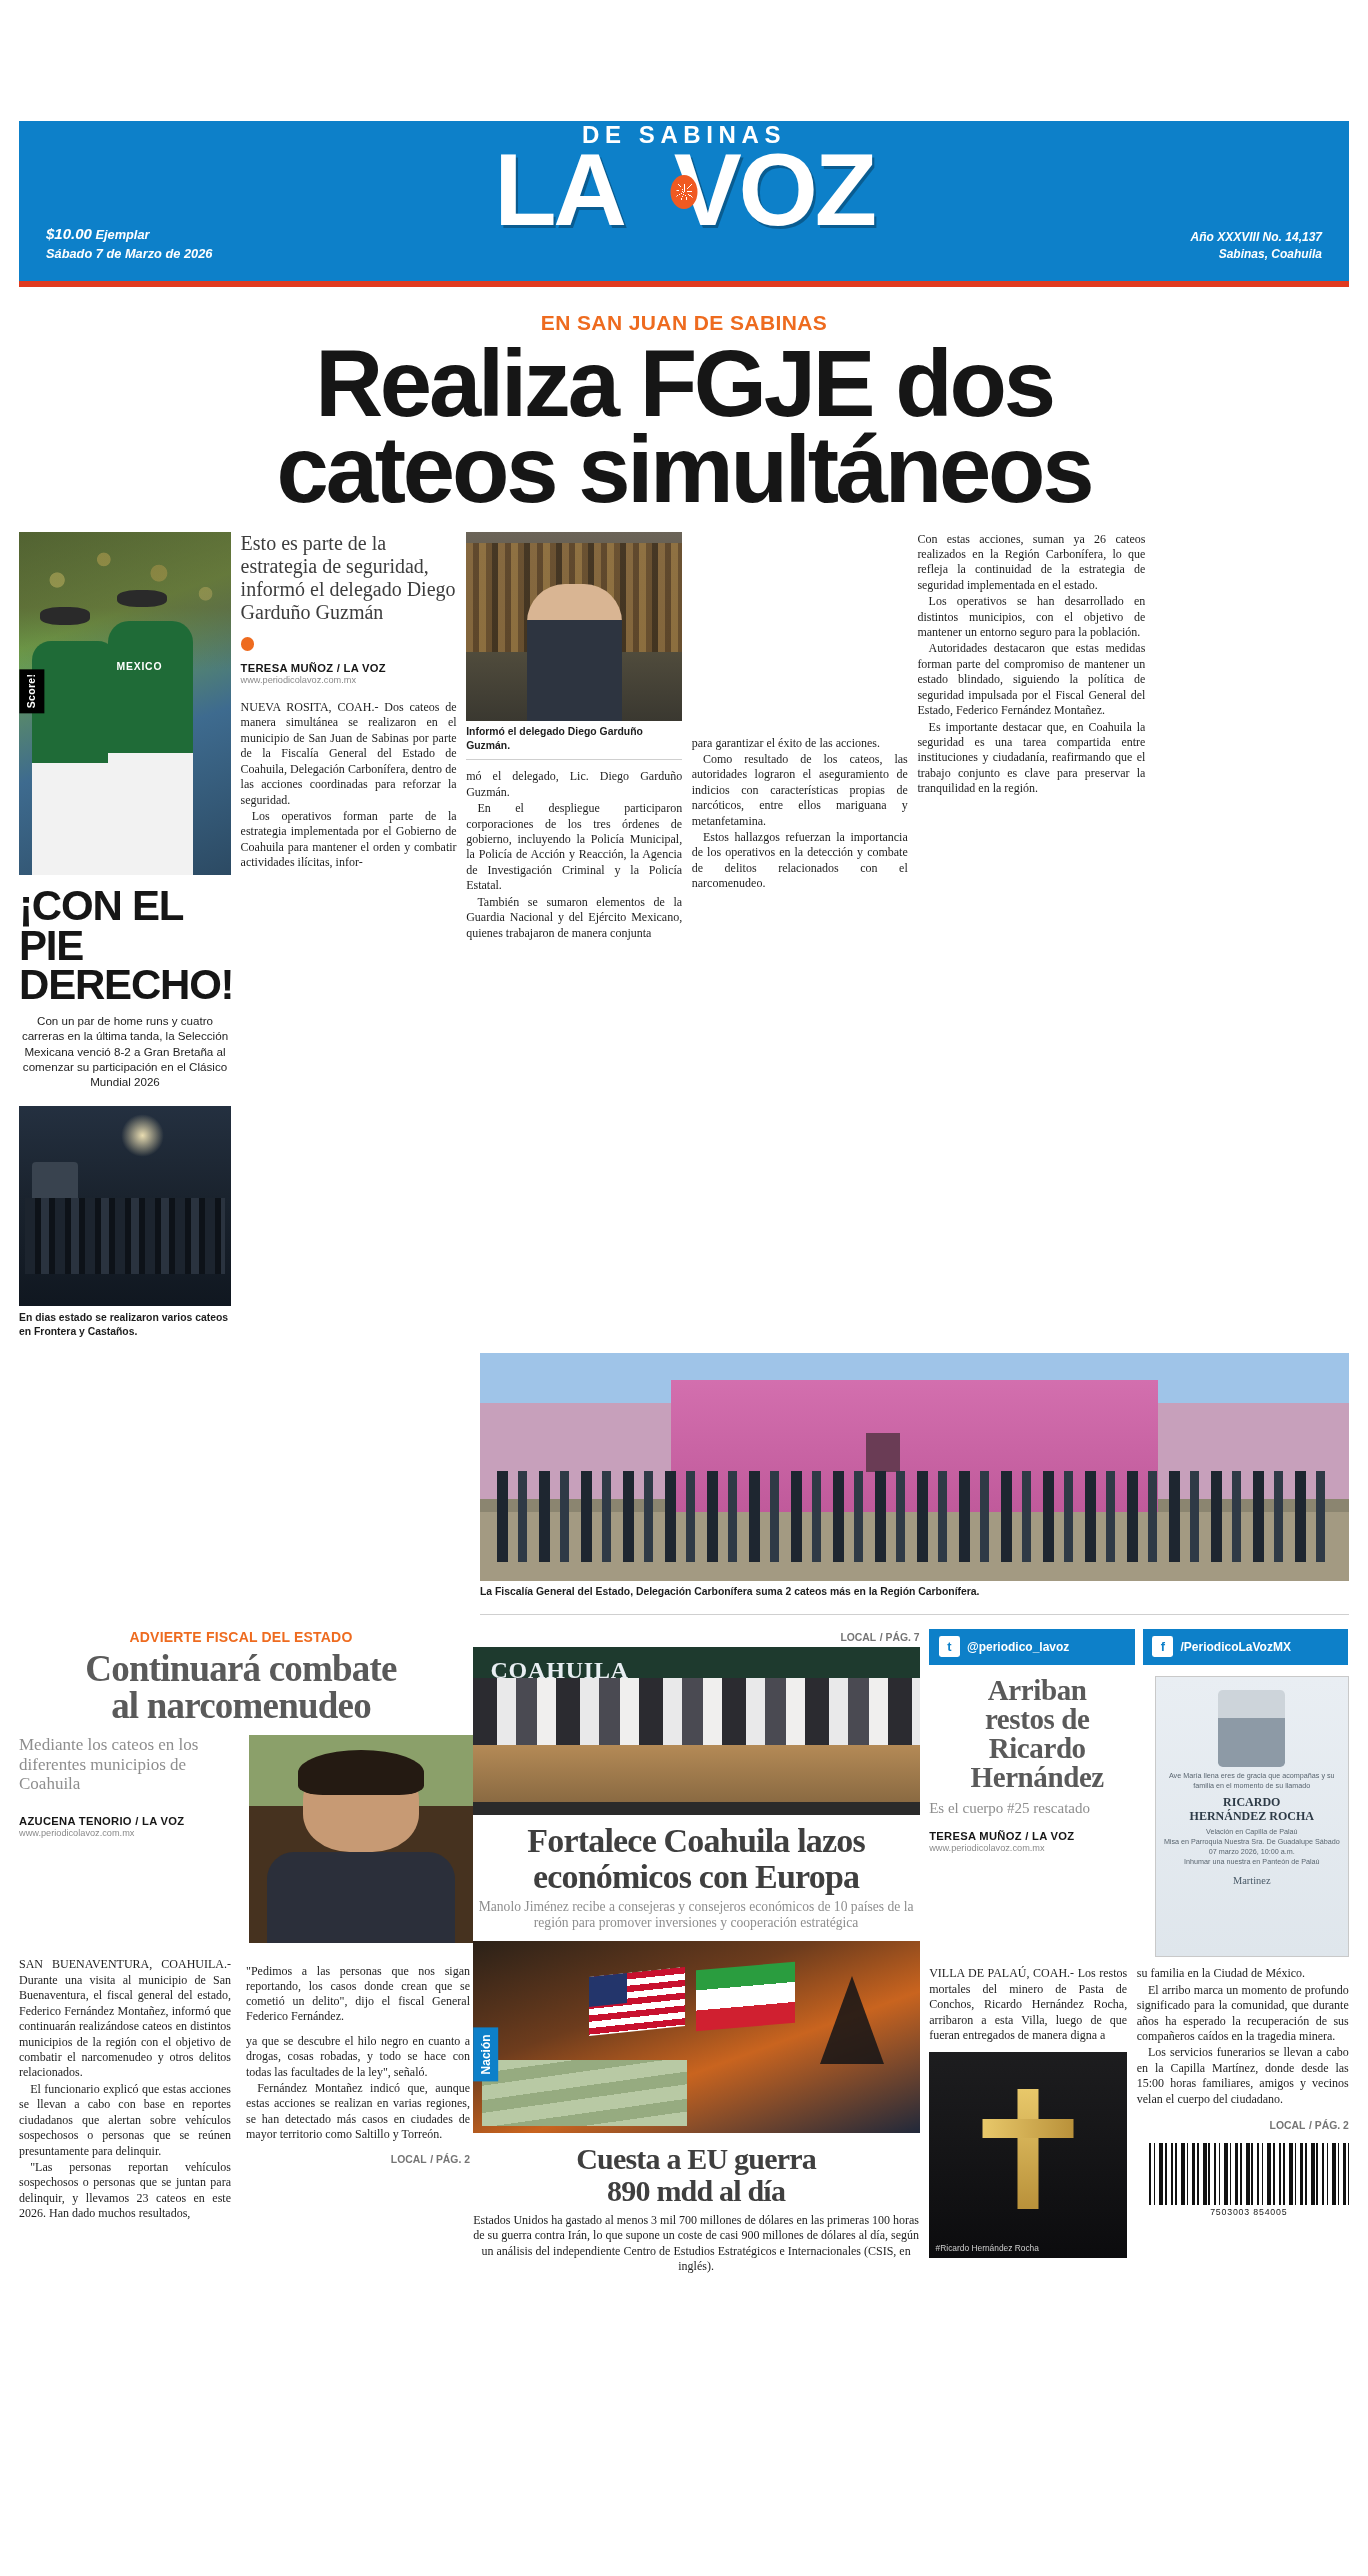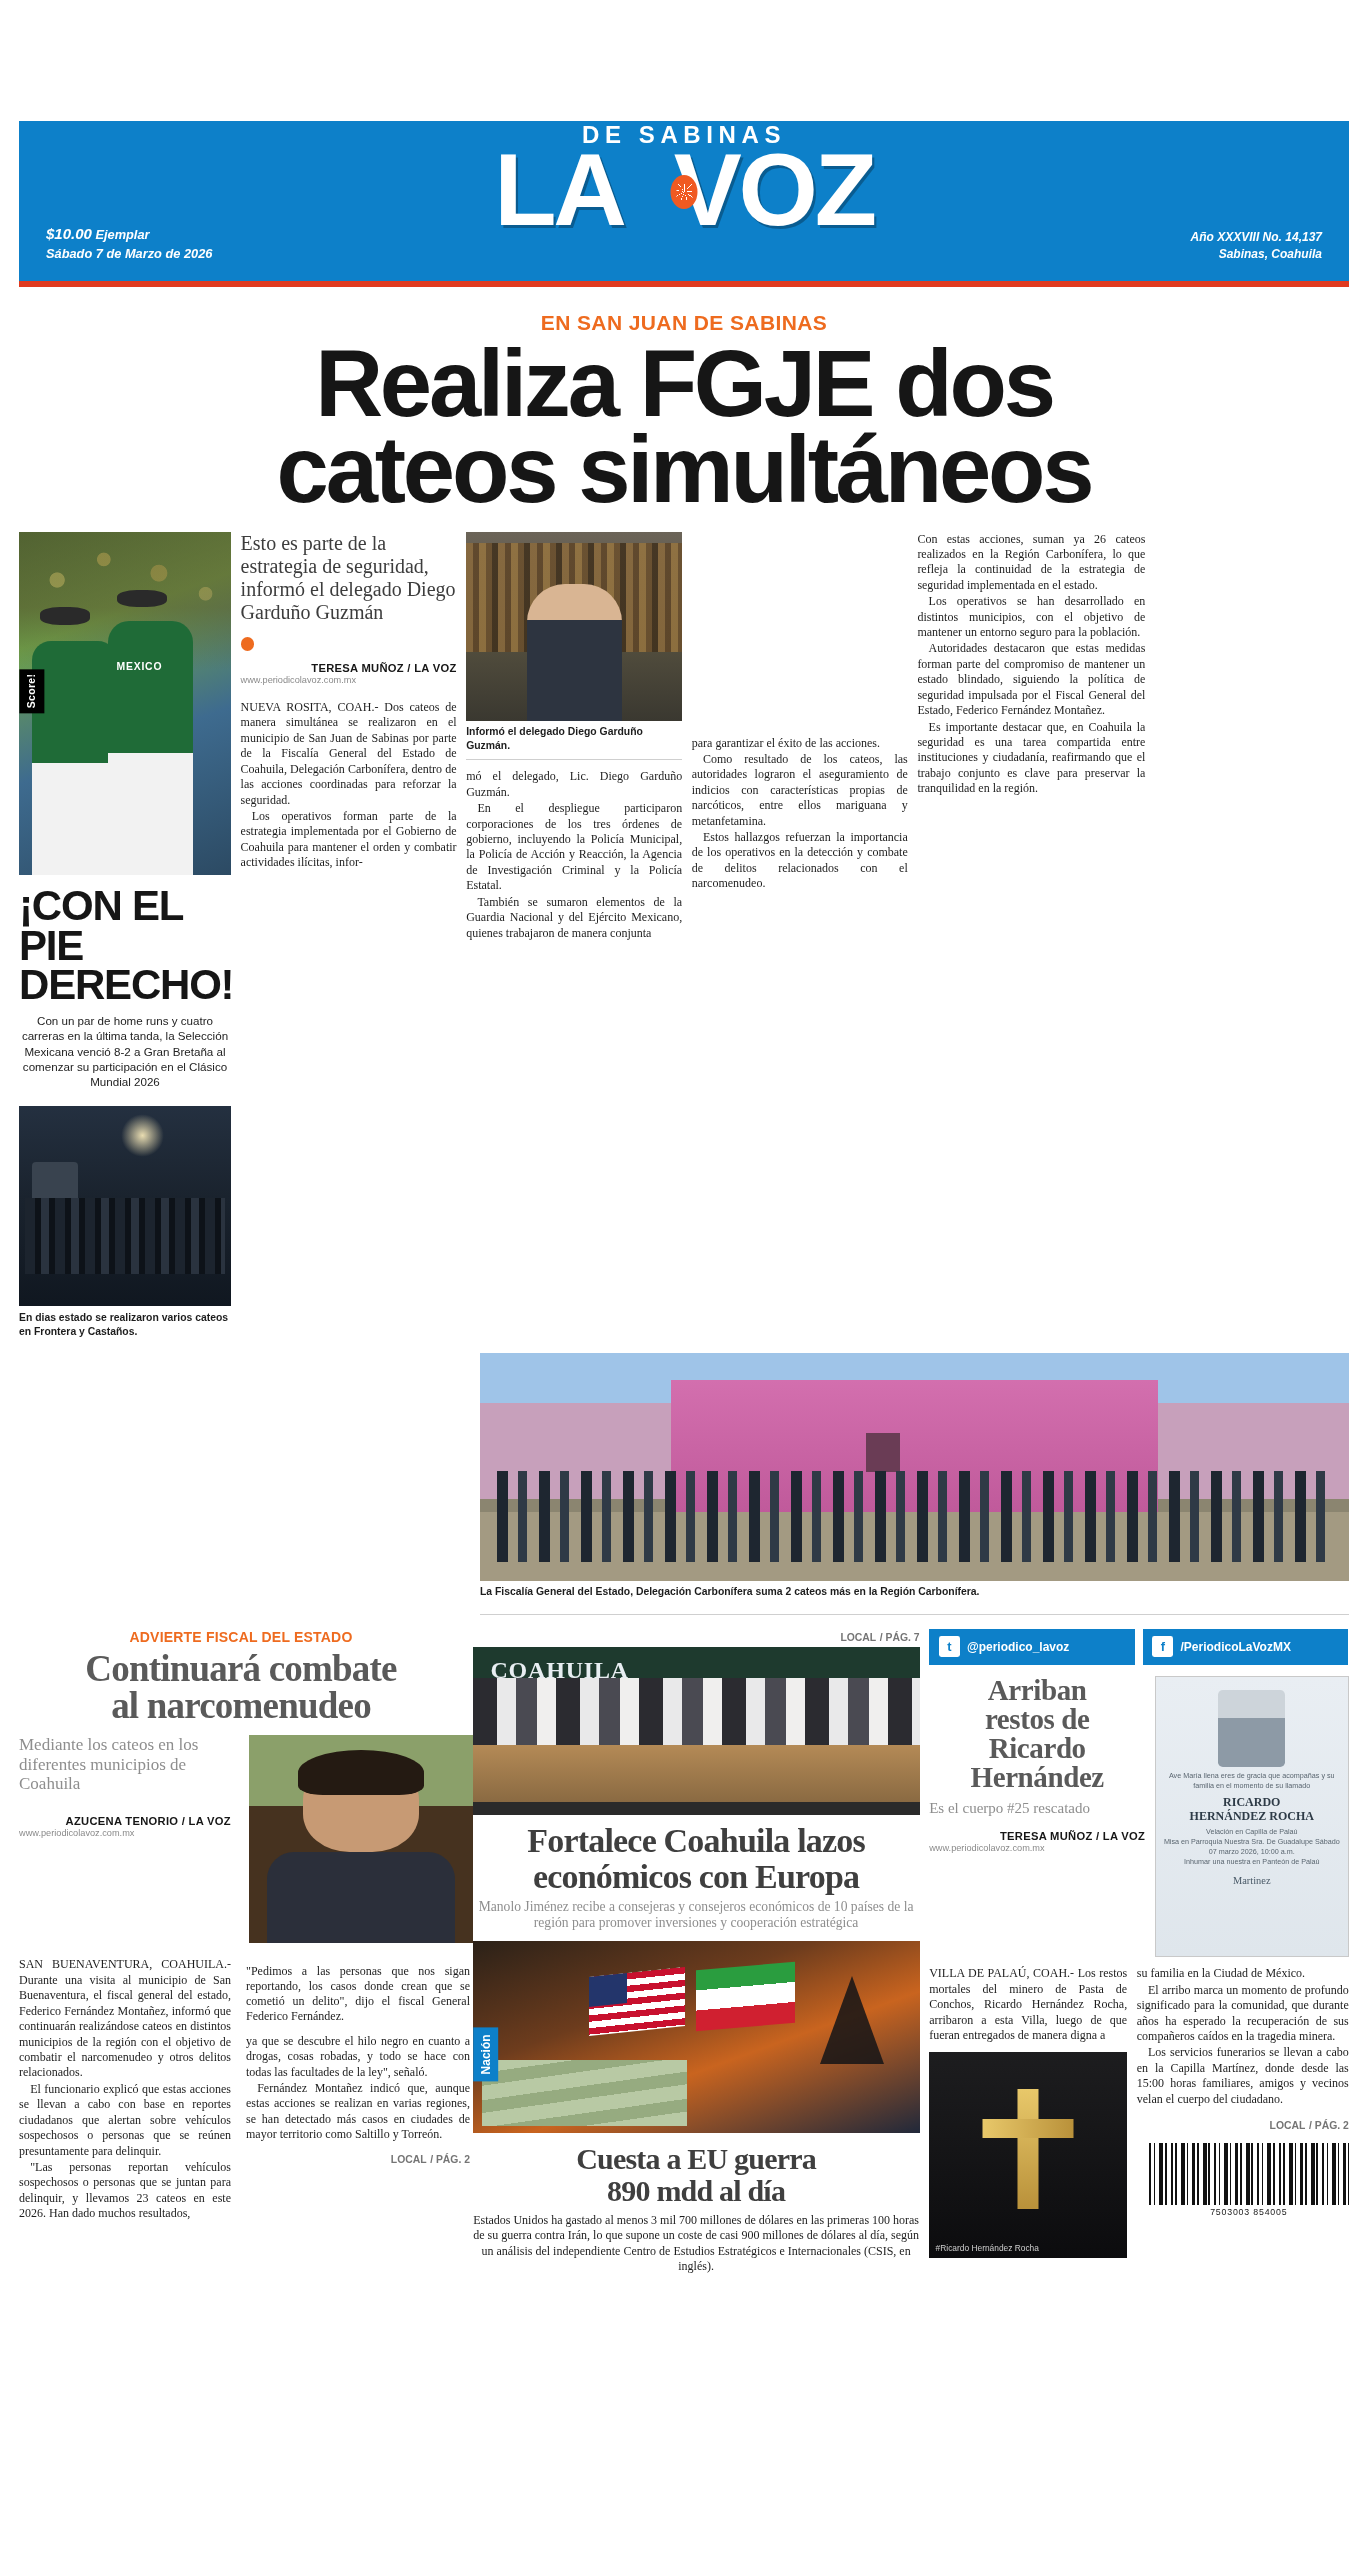--- a/index.html
+++ b/index.html
@@ -114,21 +114,20 @@
     line-height: 1.16;
     color: #3d3d3d;
   }
   .deck-dot {
     width: 13.6px; height: 13.6px; border-radius: 50%;
     background: #ee6b1f; margin: 12.8px 0 11.2px 0;
   }
   .byline {
     font-weight: 800; font-size: 11.2px; letter-spacing: 0.3px;
     color: #161616;
-    text-align: right;
   }
   .byline-url { font-size: 9.2px; color: #8a8a8a; margin-top: 1.6px; }
 
   .body-col {
     font-family: "Liberation Serif", serif;
     font-size: 12px;
     line-height: 1.29;
     text-align: justify;
     color: #1d1d1d;
     hyphens: auto;

